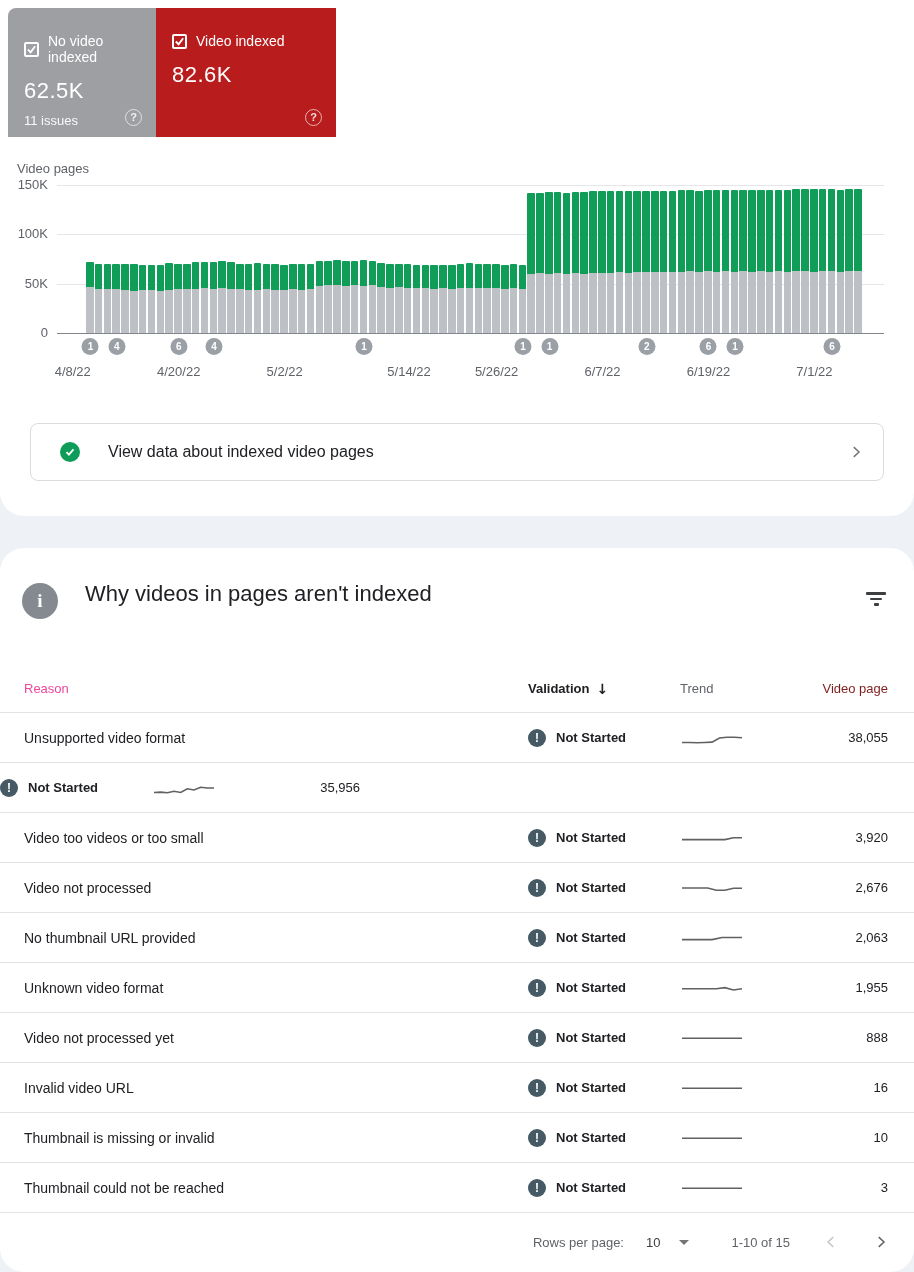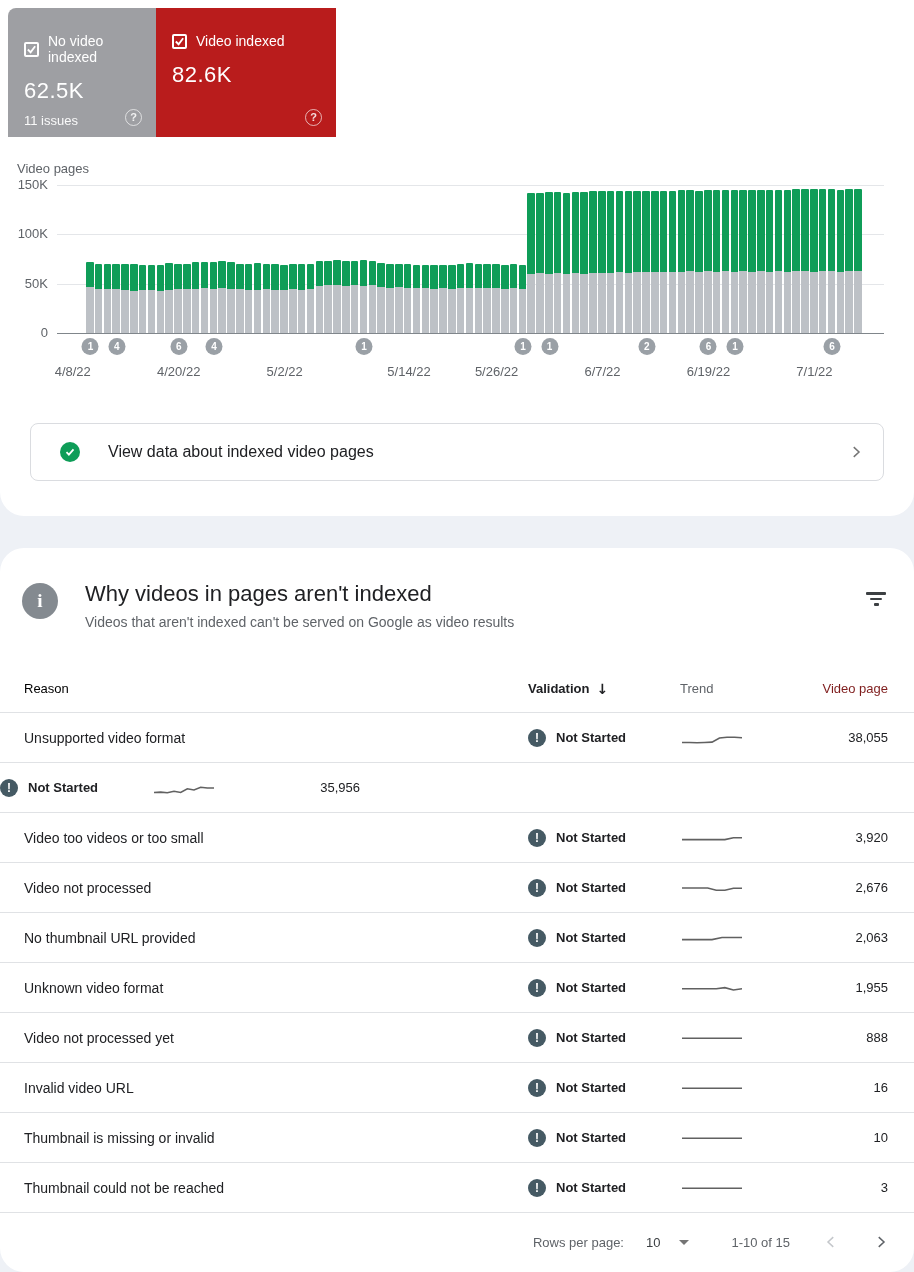--- a/index.html
+++ b/index.html
@@ -62,21 +62,21 @@
     background:#848a90; color:#fff; font-size:19px; font-weight:700; display:flex; align-items:center; justify-content:center; font-family:"Liberation Serif","DejaVu Serif",serif; font-style:normal; }
   #section-title { position:absolute; left:85px; top:33px; font-size:22px; font-weight:400; color:#202124; }
   #section-subtitle { position:absolute; left:85px; top:66px; font-size:14px; color:#5f6368; }
   #filter-icon { position:absolute; right:28px; top:44px; width:20px; height:16px; cursor:pointer; }
   #filter-icon div { background:#3c4043; height:2.5px; border-radius:1px; margin:0 auto 3px auto; }
 
   
   .trow { display:flex; align-items:center; height:50px; border-top:1px solid #e0e2e5; }
   .thead { height:47px; border-top:none; }
   .col-reason { flex:1; padding-left:24px; font-size:14px; }
-  .thead .col-reason { font-size:13px; color:#000000; }
+  .thead .col-reason { font-size:13px; color:#ec4899; }
   .col-validation { width:132px; display:flex; align-items:center; gap:10px; flex:none; }
   .thead .col-validation { font-size:13px; font-weight:700; color:#202124; gap:7px; }
   .col-trend { width:100px; flex:none; padding-left:20px; }
   .thead .col-trend { font-size:13px; color:#5f6368; }
   .col-value { width:154px; flex:none; text-align:right; padding-right:26px; font-size:13px; }
   .thead .col-value { color:#7f1d1d; }
   .val-icon { width:18px; height:18px; border-radius:50%; background:#455a64; color:#fff; font-size:12px; font-weight:700;
     display:flex; align-items:center; justify-content:center; flex:none; }
   .val-text { font-size:13px; font-weight:700; color:#202124; }
   .sort-arrow { font-size:14px; color:#202124; font-family:"DejaVu Sans",sans-serif; }
@@ -533,21 +533,20 @@
         </svg>
     </span>
   </div>
 </div>
 
 <div class="panel" id="bottom-panel">
 
   <div id="section-header">
     <div id="info-icon">i</div>
     <div id="section-title">Why videos in pages aren't indexed</div>
-    <div id="section-subtitle">Videos that aren't indexed can't be served on Google as video results</div>
     <div id="filter-icon">
       <div style="width:20px"></div>
         <div style="width:12px"></div>
         <div style="width:5px"></div>
     </div>
   </div>
 
   <div class="trow thead">
     <div class="col-reason">Reason</div>
     <div class="col-validation">

